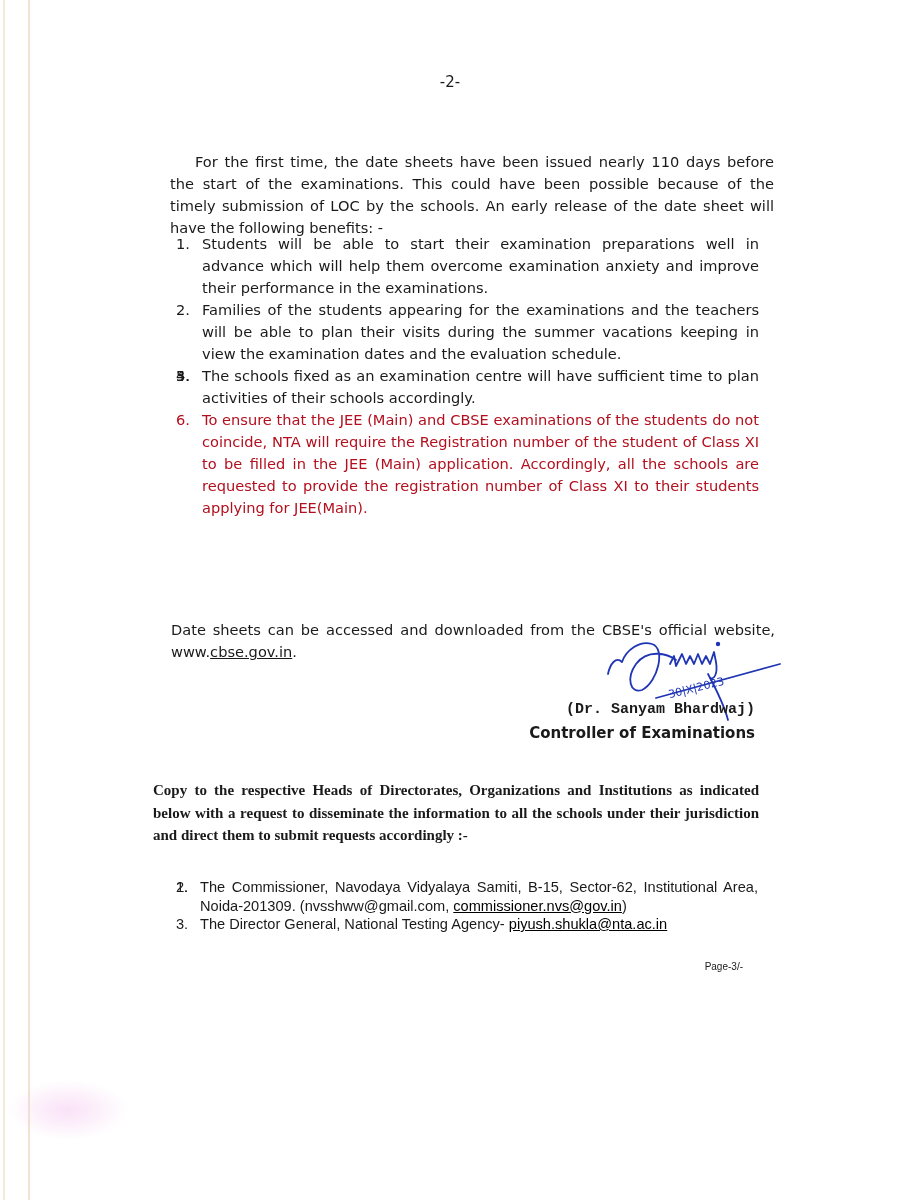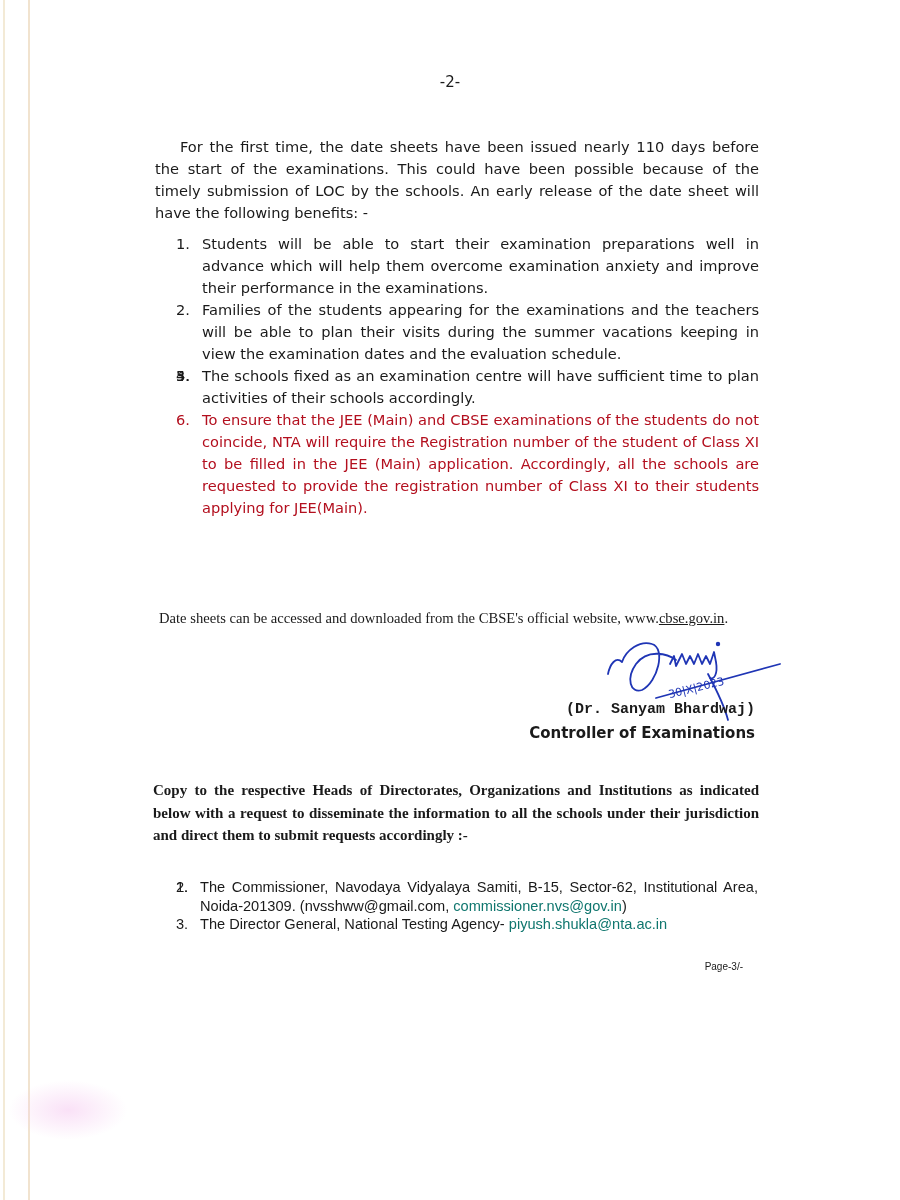--- a/index.html
+++ b/index.html
@@ -17,44 +17,44 @@
     .benefits li.red { color: #b30f1e; }
     .closing { top: 603px; }
     .closing u { text-decoration: underline; }
     .signature { position: absolute; left: 596px; top: 634px; width: 200px; height: 90px; }
     .sig-name { position: absolute; top: 701px; right: 145px; font-weight: bold; font-size: 15px; font-family: Liberation Mono, monospace; }
     .sig-title { position: absolute; top: 724px; right: 145px; font-weight: bold; font-size: 15px; }
     .copy-to { position: absolute; left: 153px; top: 779px; width: 606px; font-weight: bold; font-size: 15px; line-height: 22.5px; text-align: justify; font-family: Liberation Serif, serif; }
     .recipients { position: absolute; left: 176px; width: 582px; top: 878px; margin: 0; padding: 0; list-style: none; font-family: "Liberation Sans", sans-serif; font-size: 14.6px; line-height: 18.5px; }
     .recipients li { position: relative; padding-left: 24px; text-align: justify; }
     .recipients li .num { position: absolute; left: 0; top: 0; }
-    .link { color: #0f766e; }
+    .link { color: #000000; text-decoration: underline; }
     .page-next { position: absolute; top: 961px; right: 157px; font-family: "Liberation Sans", sans-serif; font-size: 10px; text-align: center; }
   </style>
 </head>
 <body>
 
 <div class="edge-line edge-a"></div>
 <div class="edge-line edge-b"></div>
 <div class="pink-smudge"></div>
 
 <div class="page-num">-2-</div>
 
-<p class="para intro" style="margin:0;">For the first time, the date sheets have been issued nearly 110 days before the start of the examinations. This could have been possible because of the timely submission of LOC by the schools. An early release of the date sheet will have the following benefits: -</p>
+<p class="para intro" style="margin:15px;">For the first time, the date sheets have been issued nearly 110 days before the start of the examinations. This could have been possible because of the timely submission of LOC by the schools. An early release of the date sheet will have the following benefits: -</p>
 
 <ol class="benefits">
   <li><span class="num">1.</span><span>Students will be able to start their examination preparations well in advance which will help them overcome examination anxiety and improve their performance in the examinations.</span></li>
   <li><span class="num">2.</span><span>Families of the students appearing for the examinations and the teachers will be able to plan their visits during the summer vacations keeping in view the examination dates and the evaluation schedule.</span></li>
   <li><span class="num">3.</span></li>
   <li><span class="num">4.</span></li>
   <li><span class="num">5.</span><span>The schools fixed as an examination centre will have sufficient time to plan activities of their schools accordingly.</span></li>
   <li class="red" style="color: rgb(179, 15, 30);"><span class="num">6.</span><span>To ensure that the JEE (Main) and CBSE examinations of the students do not coincide, NTA will require the Registration number of the student of Class XI to be filled in the JEE (Main) application. Accordingly, all the schools are requested to provide the registration number of Class XI to their students applying for JEE(Main).</span></li>
 </ol>
 
-<p class="para closing" style="margin:4px;font-family:Liberation Serif, serif;"><span>Date sheets can be accessed and downloaded from the CBSE's official website, www.</span><u class="website-link">cbse.gov.in</u><span>.</span></p>
+<p class="para closing" style="margin:16px;"><span>Date sheets can be accessed and downloaded from the CBSE's official website, www.</span><u class="website-link">cbse.gov.in</u><span>.</span></p>
 
 <svg class="signature" viewBox="0 0 200 90" fill="none" stroke="#1f35b5" stroke-width="1.8" stroke-linecap="round" stroke-linejoin="round">
   <path d="M12 40 C 14 30, 20 22, 26 28 C 30 16, 44 6, 56 10 C 70 14, 62 48, 46 56 C 34 60, 30 44, 40 30 C 52 14, 72 20, 80 26"></path>
   <path d="M74 30 L 78 22 L 80 32 L 86 20 L 90 30 L 94 22 L 98 30 L 102 20 L 106 30 L 110 22 L 114 30 L 118 18 L 120 28 C 122 40, 118 46, 114 44"></path>
   <circle cx="122" cy="10" r="1.3" fill="#1f35b5"></circle>
   <path d="M60 64 L 184 30"></path>
   <path d="M112 40 C 120 55, 128 70, 132 86"></path>
   <text x="72" y="60" font-family="DejaVu Sans, sans-serif" font-size="11" fill="#1f35b5" stroke="none" transform="rotate(-14 90 56)">30|X|2023</text>
 </svg>
 

